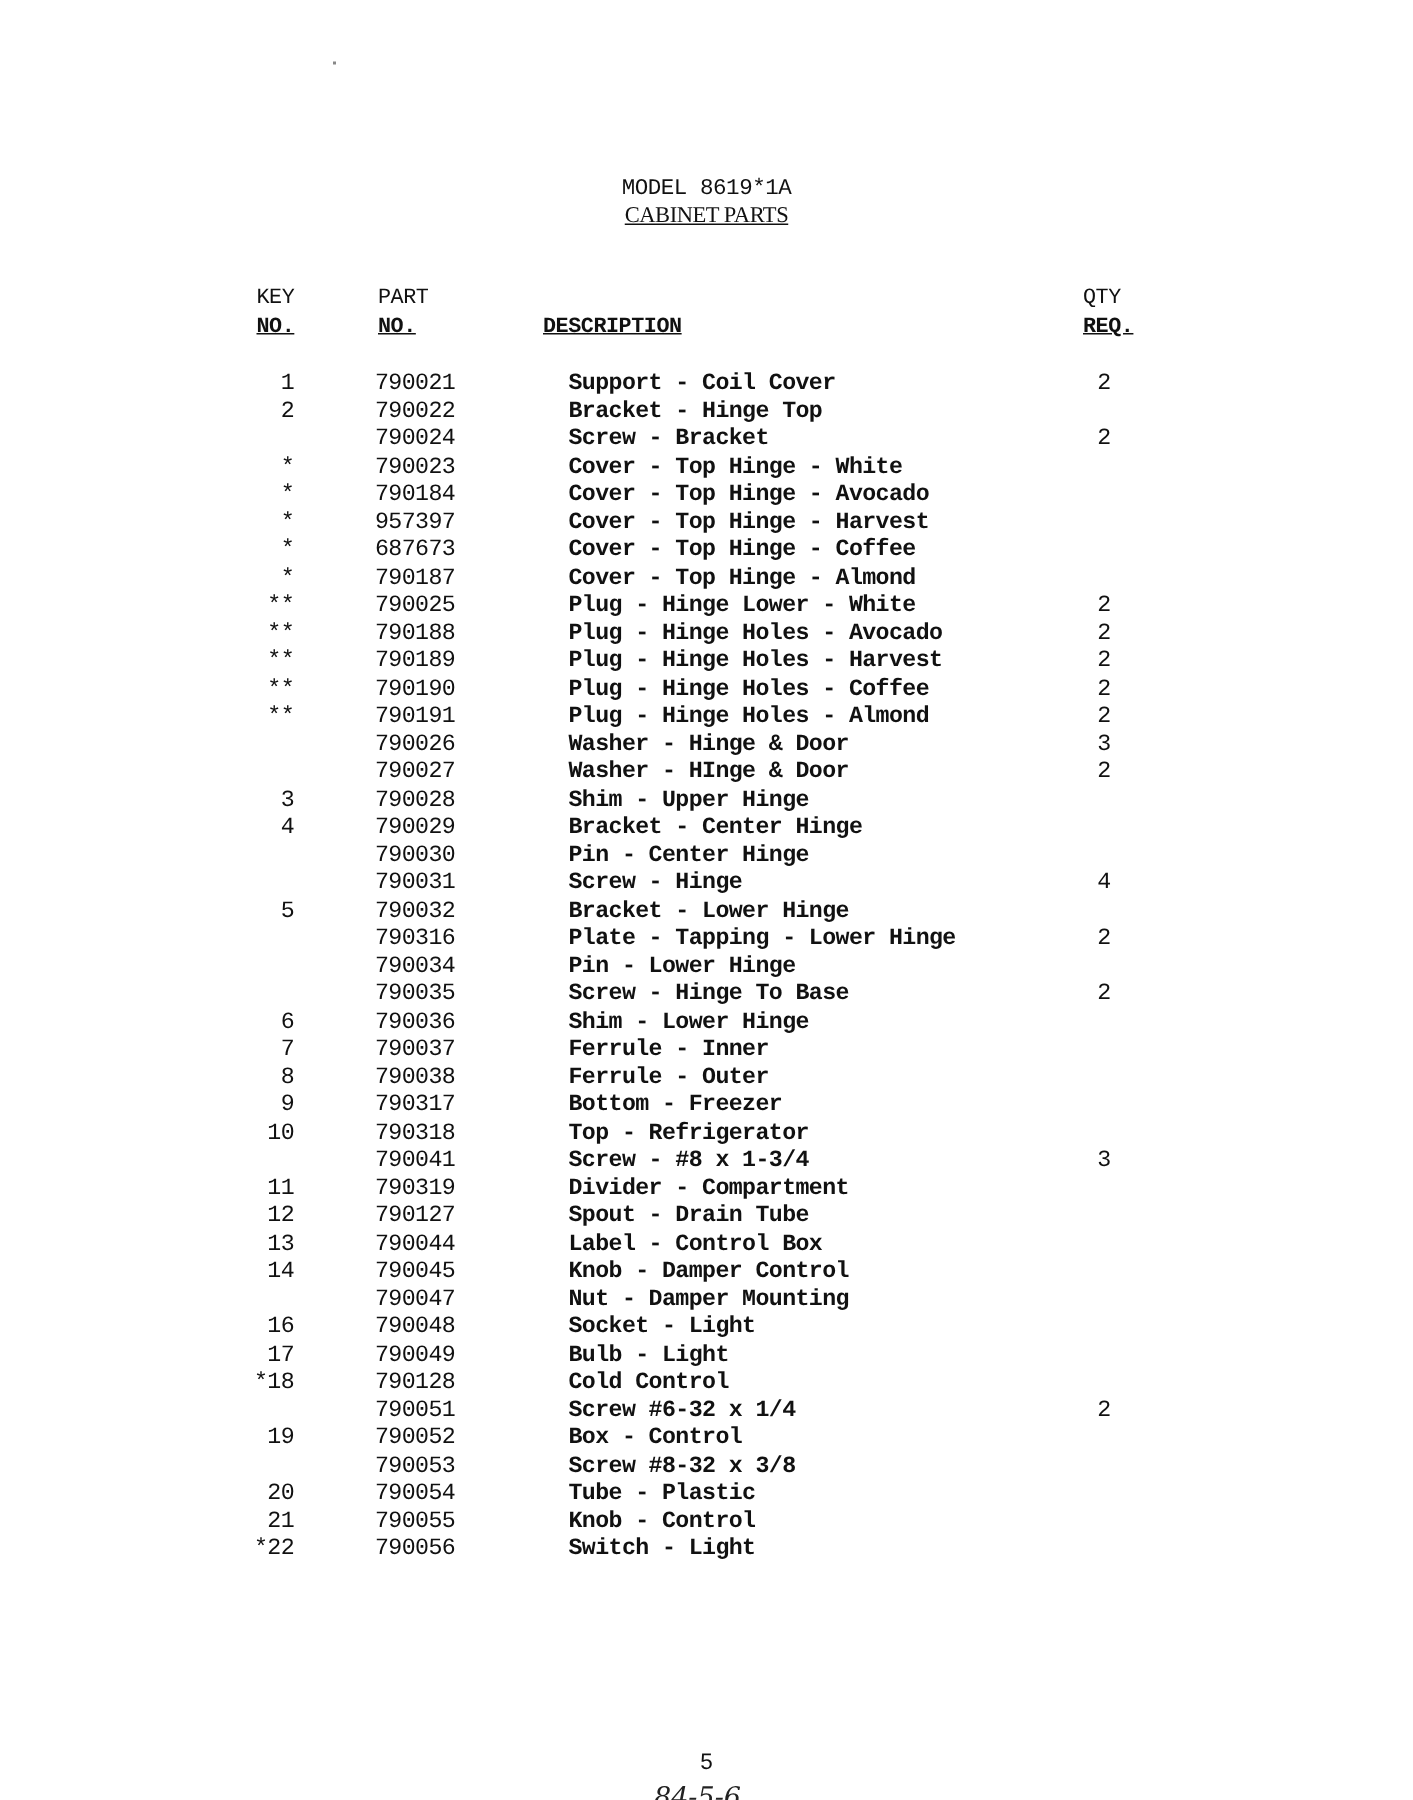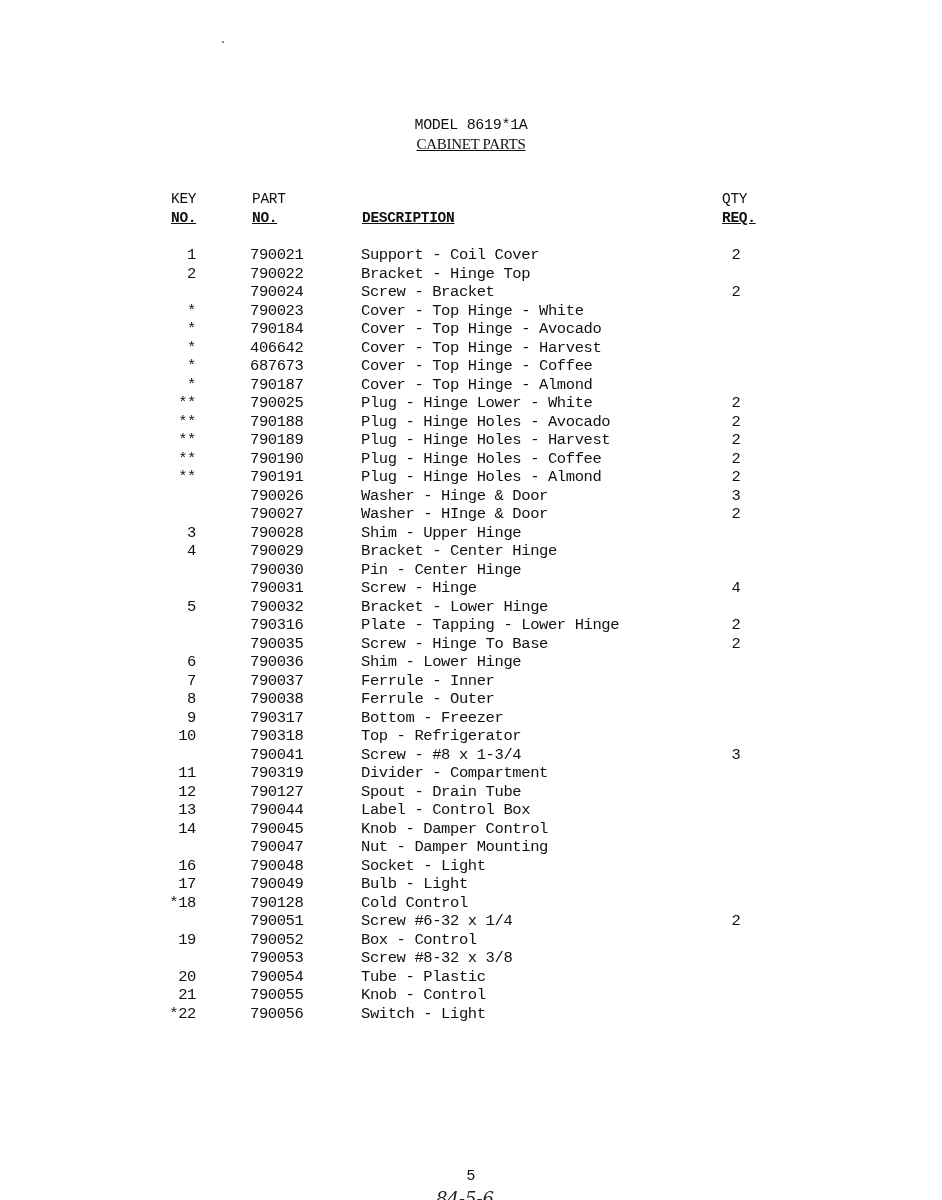--- a/index.html
+++ b/index.html
@@ -16,21 +16,21 @@
     .hdr .u { text-decoration: underline; font-weight: bold; }
     .hdr-key { left: 171px; top: 190px; }
     .hdr-part { left: 252px; top: 190px; }
     .hdr-desc { left: 362px; top: 209px; }
     .hdr-qty { left: 722px; top: 190px; }
     .rows { position: absolute; left: 0; top: 246px; width: 942px; }
     .row { position: relative; height: 18.5px; font-size: 15.5px; line-height: 18.5px; letter-spacing: -0.4px; }
     .row span { position: absolute; top: 0; white-space: pre; }
     .row .key { left: 150px; width: 46px; text-align: right; }
     .row .part { left: 250px; }
-    .row .desc { left: 361px; }
+    .row .desc { left: 379px; font-weight: bold; }
     .row .qty { left: 726px; width: 20px; text-align: center; }
     .page-num { position: absolute; left: 0; width: 942px; top: 1166px; text-align: center; font-family: "Liberation Sans", sans-serif; font-size: 15px; }
     .handwriting { position: absolute; left: 436px; top: 1188px; font-family: "DejaVu Serif", serif; font-style: italic; font-size: 18px; color: #222; }
   </style>
 </head>
 <body>
 
 <div class="speck"></div>
 
 <div class="title-block">
@@ -80,21 +80,21 @@
       <span class="qty"></span>
     </div>
     <div class="row">
       <span class="key">*</span>
       <span class="part">790184</span>
       <span class="desc">Cover - Top Hinge - Avocado</span>
       <span class="qty"></span>
     </div>
     <div class="row">
       <span class="key">*</span>
-      <span class="part">406642</span>
+      <span class="part">957397</span>
       <span class="desc">Cover - Top Hinge - Harvest</span>
       <span class="qty"></span>
     </div>
     <div class="row">
       <span class="key">*</span>
       <span class="part">687673</span>
       <span class="desc">Cover - Top Hinge - Coffee</span>
       <span class="qty"></span>
     </div>
     <div class="row">
@@ -176,20 +176,26 @@
       <span class="qty"></span>
     </div>
     <div class="row">
       <span class="key"></span>
       <span class="part">790316</span>
       <span class="desc">Plate - Tapping - Lower Hinge</span>
       <span class="qty">2</span>
     </div>
     <div class="row">
       <span class="key"></span>
+      <span class="part">790034</span>
+      <span class="desc">Pin - Lower Hinge</span>
+      <span class="qty"></span>
+    </div>
+    <div class="row">
+      <span class="key"></span>
       <span class="part">790035</span>
       <span class="desc">Screw - Hinge To Base</span>
       <span class="qty">2</span>
     </div>
     <div class="row">
       <span class="key">6</span>
       <span class="part">790036</span>
       <span class="desc">Shim - Lower Hinge</span>
       <span class="qty"></span>
     </div>

